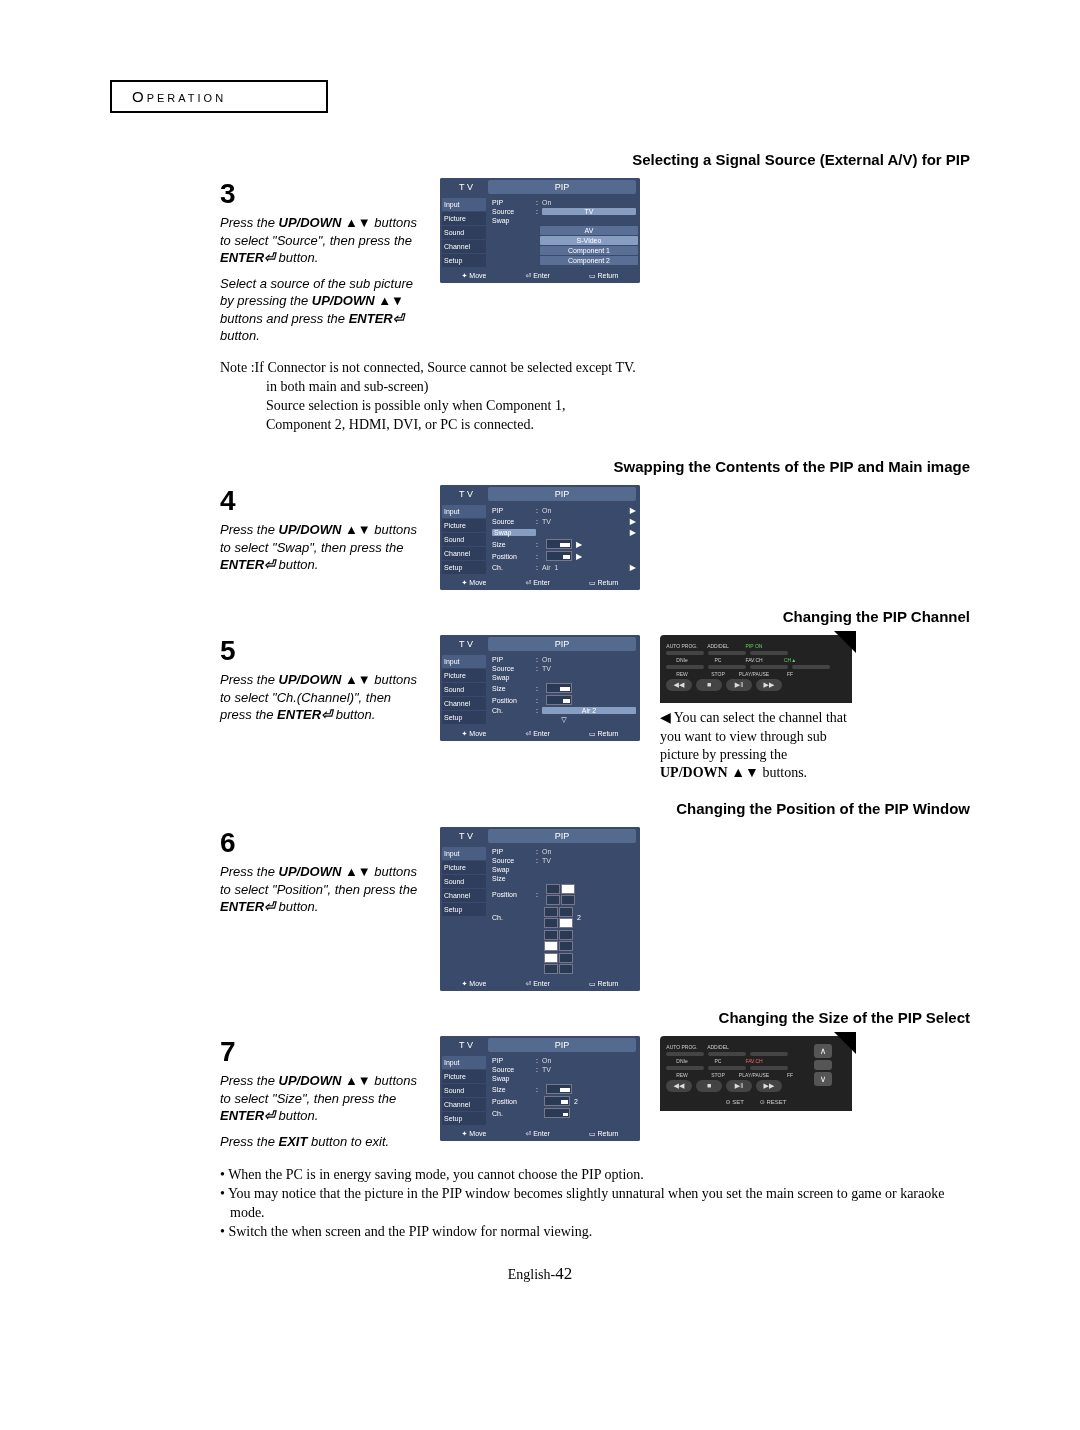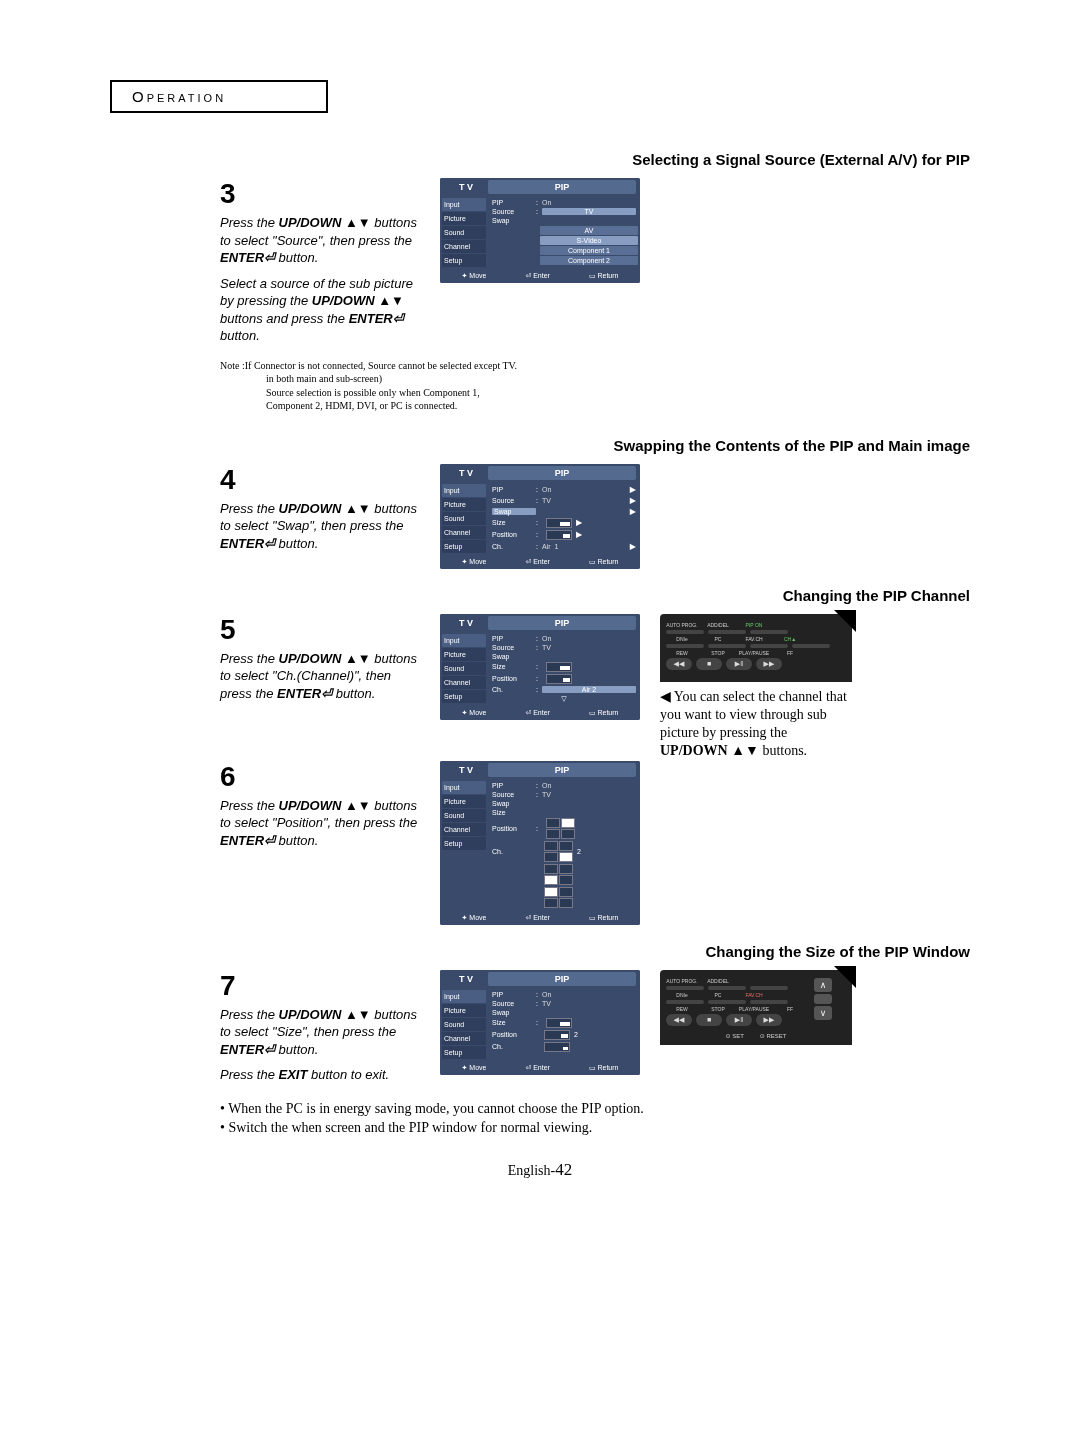--- a/index.html
+++ b/index.html
@@ -50,39 +50,39 @@
   }
   .step-text {
     font-size: 13px;
     line-height: 1.35;
     font-style: italic;
   }
   .step-text .b { font-weight: bold; }
   .note-block {
     margin: 14px 0 24px 110px;
     font-family: "Times New Roman", serif;
-    font-size: 10px;
+    font-size: 14px;
     line-height: 1.35;
   }
   .note-indent { margin-left: 46px; }
   .osd {
     width: 200px;
     background: #3a4a6a;
     color: #fff;
     font-size: 8px;
     border-radius: 2px;
     overflow: hidden;
   }
   .osd-head {
     background: #3a4a6a;
     color: #fff;
     display: flex;
     align-items: center;
     padding: 2px 4px;
-    font-weight: bold;
+    font-weight: normal;
     font-size: 9px;
   }
   .osd-title-left { flex: 0 0 44px; text-align: center; }
   .osd-title-right {
     flex: 1;
     background: #556a8f;
     text-align: center;
     padding: 2px 0;
     border-radius: 2px;
   }
@@ -470,20 +470,21 @@
             <span class="r-btn">▶▶</span>
           </div>
       </div>
       <div class="remote-caption">
         <span>◀ You can select the channel that you want to view through sub picture by pressing the </span><span class="b">UP/DOWN ▲▼</span><span> buttons.</span>
       </div>
     </div>
   </div>
 
   
+  <div class="subhead">Changing the Position of the PIP Window</div>
   <div class="step-row">
     <div class="step-col">
       <div class="step-num">6</div>
       <div class="step-text">
         <span>Press the </span><span class="b">UP/DOWN ▲▼</span><span> buttons to select "Position", then press the </span><span class="b">ENTER⏎</span><span> button.</span>
       </div>
     </div>
     <div class="osd">
       <div class="osd-head">
           <div class="osd-title-left">T V</div>
@@ -559,21 +560,21 @@
       </div>
       <div class="osd-foot">
           <span>✦ Move</span>
           <span>⏎ Enter</span>
           <span>▭ Return</span>
         </div>
     </div>
   </div>
 
   
-  <div class="subhead">Changing the Size of the PIP Window</div>
+  <div class="subhead">Changing the Size of the PIP Select</div>
   <div class="step-row">
     <div class="step-col">
       <div class="step-num">7</div>
       <div class="step-text">
         <span>Press the </span><span class="b">UP/DOWN ▲▼</span><span> buttons to select "Size", then press the </span><span class="b">ENTER⏎</span><span> button.</span>
       </div>
       <div class="step-text" style="margin-top:8px">
         <span>Press the </span><span class="b">EXIT</span><span> button to exit.</span>
       </div>
     </div>
@@ -676,20 +677,21 @@
         <div class="bottom-row">
             <span>⊙ SET</span>
             <span>⊙ RESET</span>
           </div>
       </div>
     </div>
   </div>
 
   <div class="bullets">
     <div class="bl">• When the PC is in energy saving mode, you cannot choose the PIP option.</div>
+    <div class="bl">• You may notice that the picture in the PIP window becomes slightly unnatural when you set the main screen to game or karaoke mode.</div>
     <div class="bl">• Switch the when screen and the PIP window for normal viewing.</div>
   </div>
 
   <div class="footer">
     <span>English-</span><span class="pn">42</span>
   </div>
 
 </div>
 
 </body></html>

